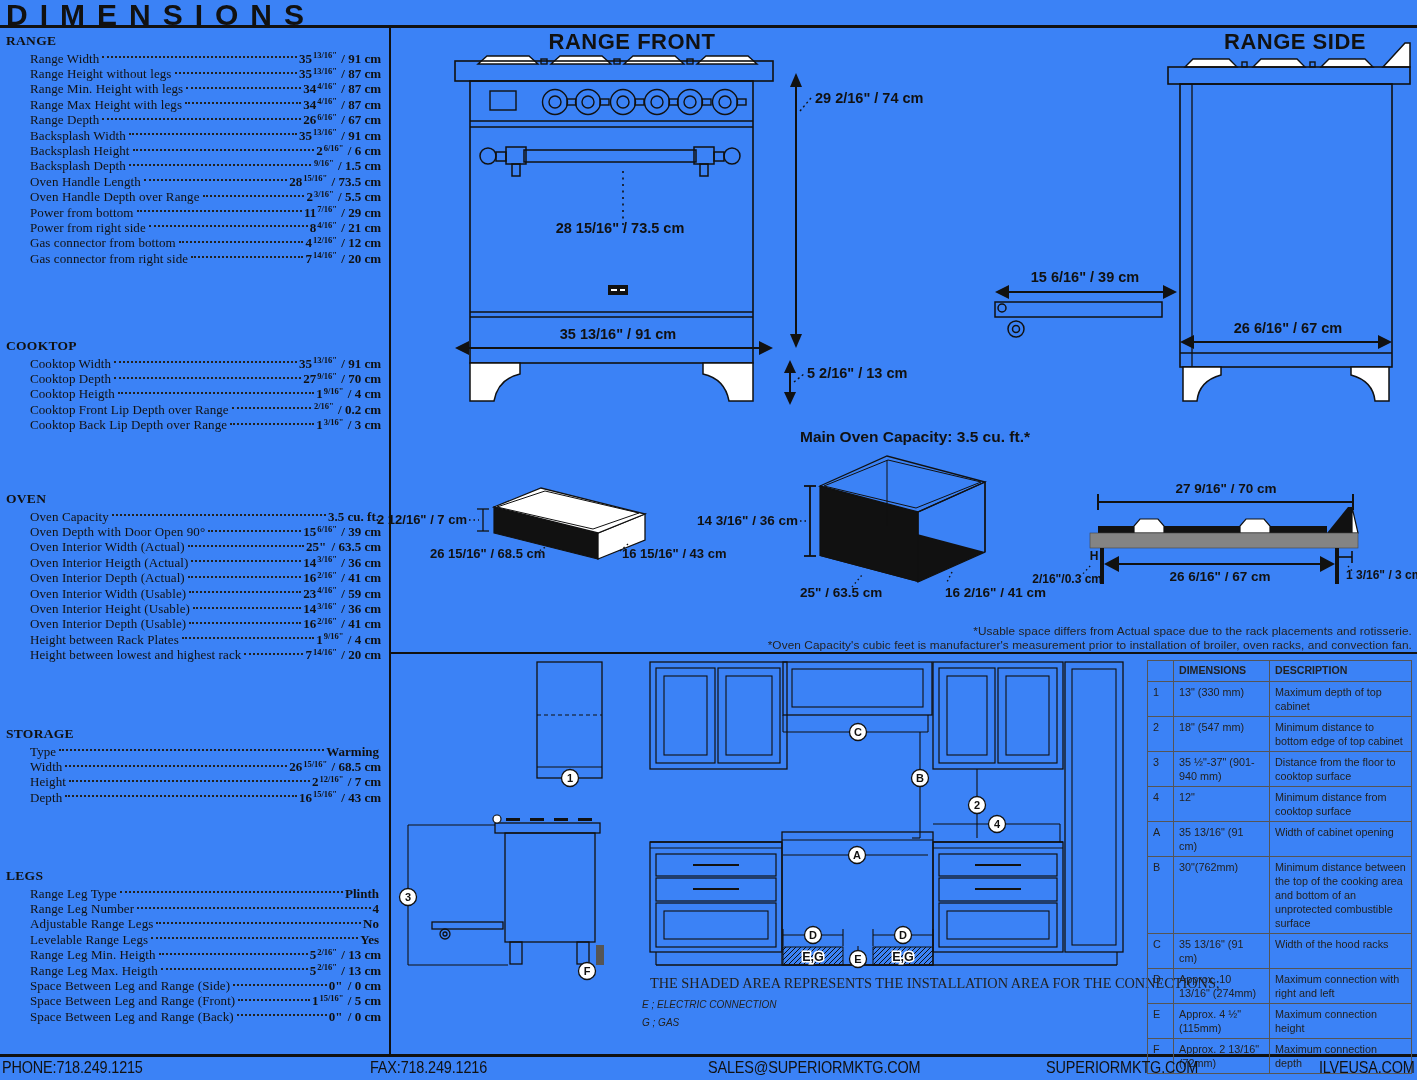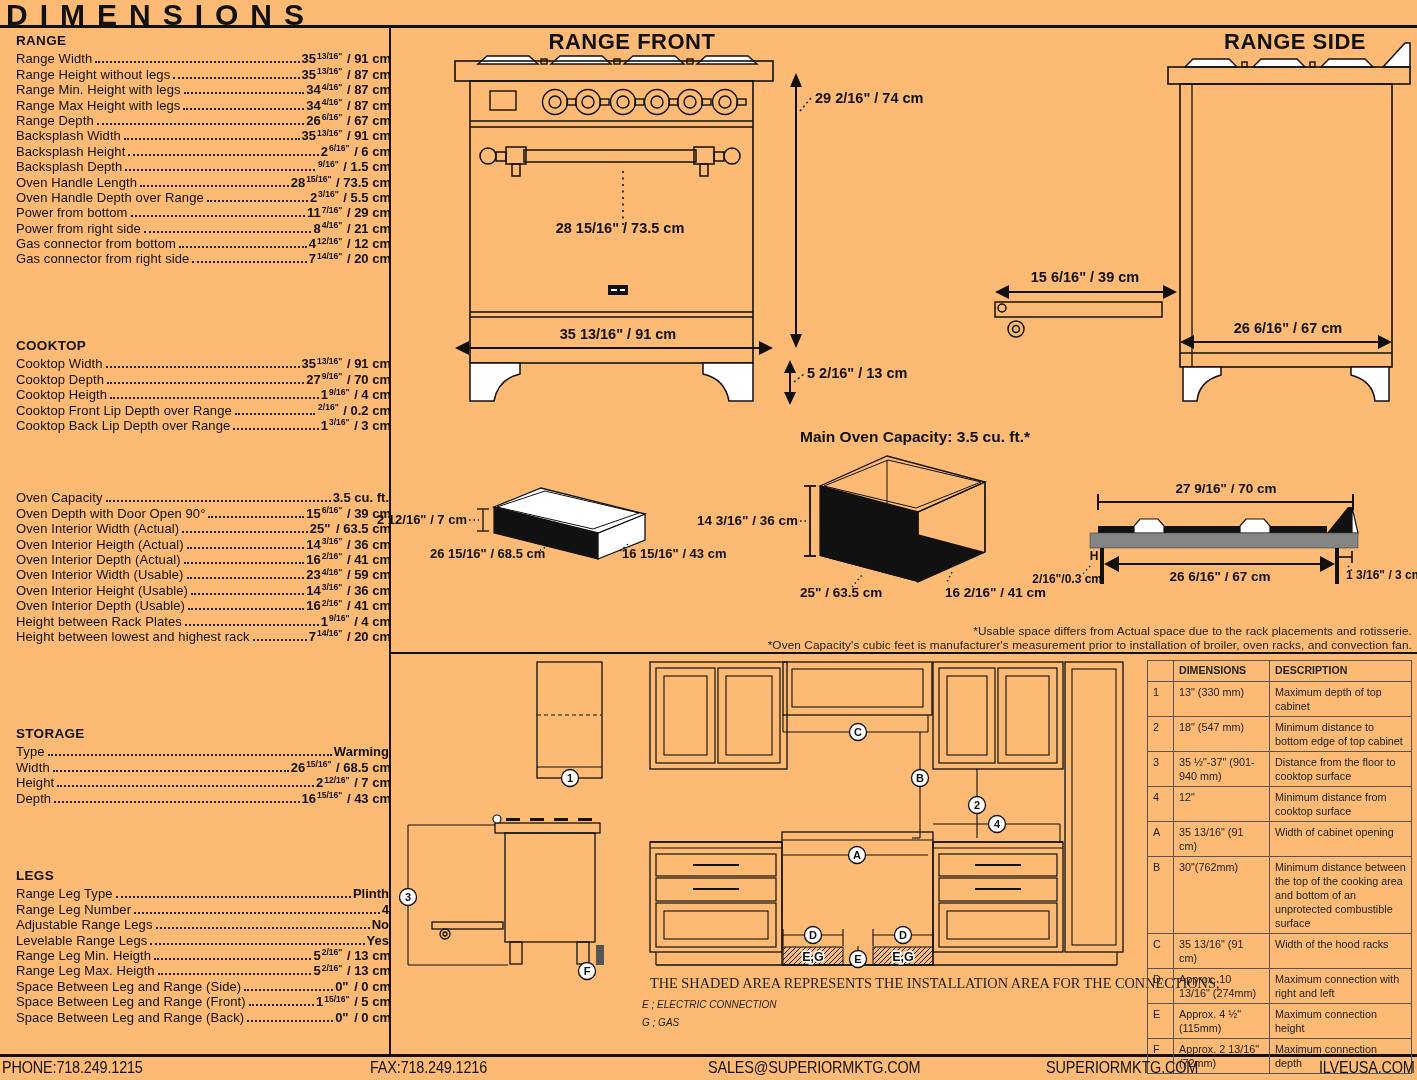--- a/index.html
+++ b/index.html
@@ -1,27 +1,27 @@
 <!DOCTYPE html>
 <html><head>
 <meta charset="utf-8">
 <style>
   html,body{margin:0;padding:0;background:#fff;}
-  #page{position:relative;width:1417px;height:1080px;background:#fdba74;overflow:hidden;
+  #page{position:relative;width:1417px;height:1080px;background:#3b82f6;overflow:hidden;
         font-family:"Liberation Sans",sans-serif;color:#111;}
   .abs{position:absolute;}
   #page-title{left:6px;top:-2px;font-size:30px;font-weight:bold;letter-spacing:12px;}
   #title-rule{left:0;top:25px;width:1417px;height:3px;background:#111;}
   #v-divider{left:389px;top:28px;width:2px;height:1026px;background:#111;}
   #h-divider{left:389px;top:652px;width:1028px;height:2px;background:#111;}
   #footer-rule{left:0;top:1054px;width:1417px;height:3px;background:#111;}
 
-  .spec-section{position:absolute;left:16px;width:375px;}
+  .spec-section{position:absolute;left:6px;width:375px;font-family:Liberation Serif, serif;}
   .spec-title{font-weight:bold;font-size:13.5px;line-height:17px;margin-bottom:2px;letter-spacing:.3px;}
-  .spec-row{display:flex;align-items:flex-end;height:15.4px;font-size:13px;white-space:nowrap;}
+  .spec-row{display:flex;align-items:center;height:15.4px;font-size:13px;white-space:nowrap;margin-left:24px;}
   .spec-row .lbl{letter-spacing:.1px;}
   .spec-row .dots{flex:1;border-bottom:2px dotted #222;margin:0 2px 3px 3px;min-width:6px;}
   .spec-row .val{font-weight:bold;}
   .spec-row .sup{font-size:8.5px;position:relative;top:-4.5px;margin:0 1px;font-weight:bold;}
 
   svg{position:absolute;overflow:visible;}
   svg .ln{stroke:#111;fill:none;}
   svg .fw{fill:#fff;stroke:#111;}
   svg .fb{fill:#111;stroke:none;}
   svg text{font-family:"Liberation Sans",sans-serif;font-weight:bold;fill:#111;}
@@ -176,20 +176,21 @@
 
       <div class="spec-row">
         <span class="lbl">Cooktop Back Lip Depth over Range</span>
         <span class="dots"></span>
         <span class="val"><span>1</span><span class="sup">3/16"</span><span> / 3 cm</span></span>
       </div>
     </div>
   </div>
 
   <div class="spec-section" style="top:490px">
+    <div class="spec-title">OVEN</div>
     <div>
       <div class="spec-row">
         <span class="lbl">Oven Capacity</span>
         <span class="dots"></span>
         <span class="val"><span>3.5 cu. ft.</span><span class="sup"></span><span></span></span>
       </div>
 
       <div class="spec-row">
         <span class="lbl">Oven Depth with Door Open 90°</span>
         <span class="dots"></span>

